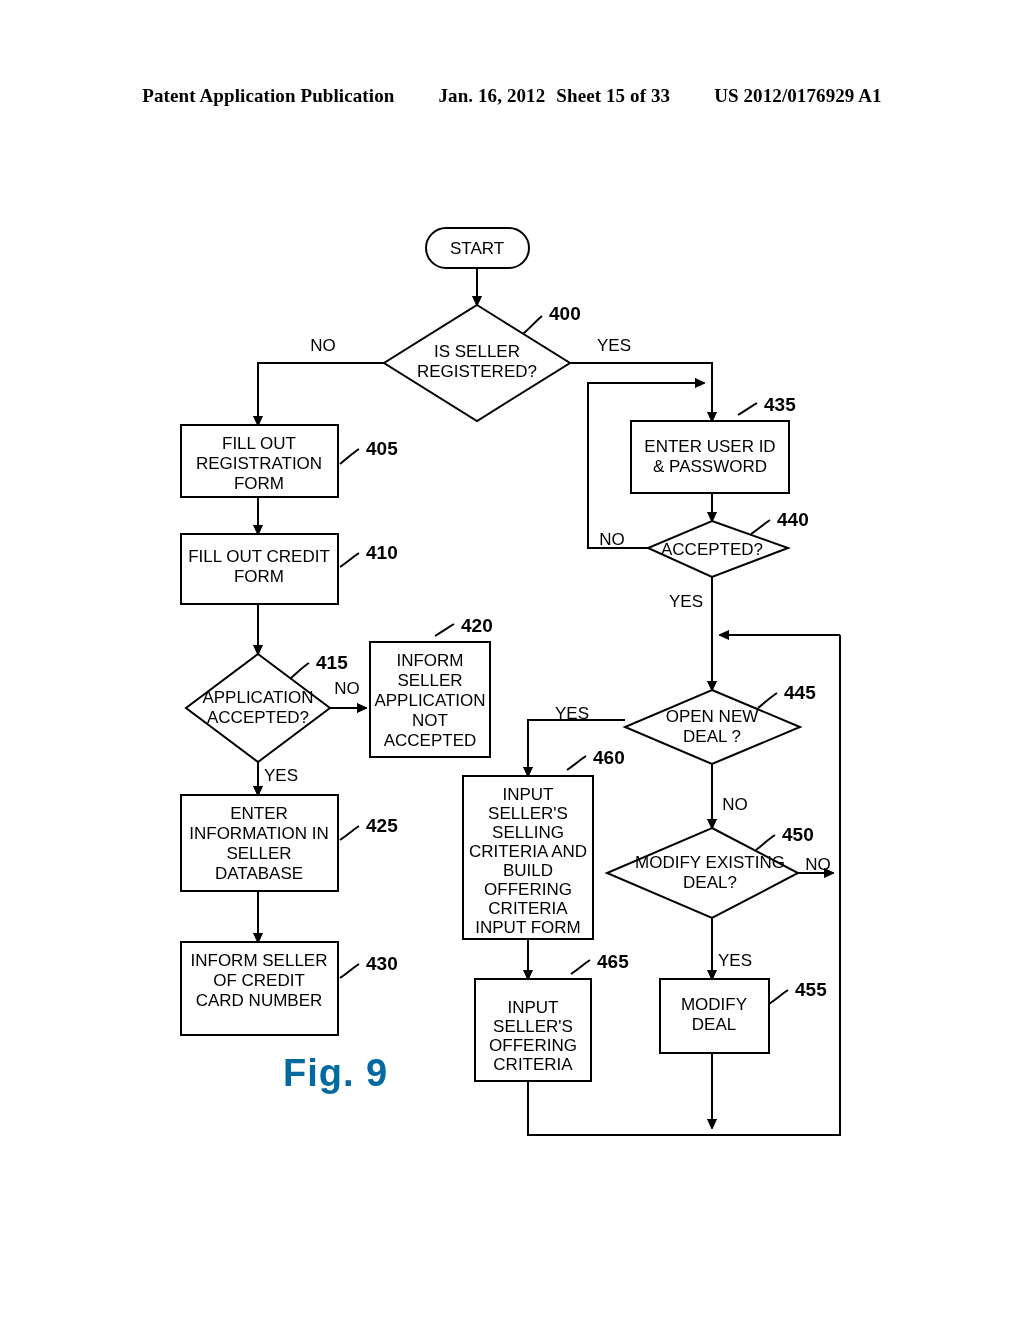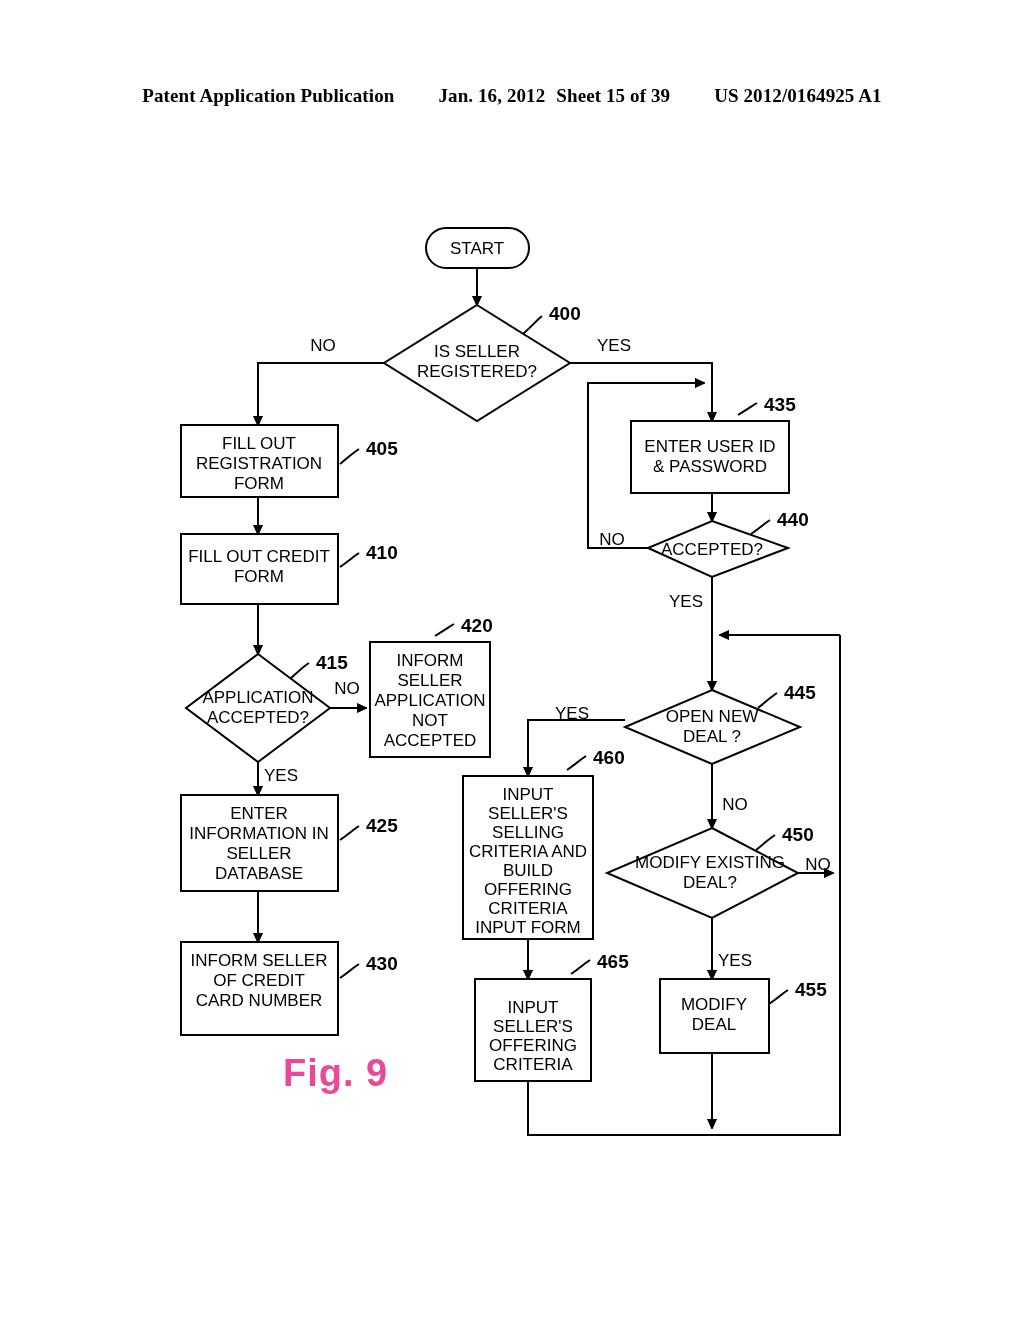--- a/index.html
+++ b/index.html
@@ -57,36 +57,36 @@
   .line { stroke: #000000; stroke-width: 2; fill: none; }
   .leader { stroke: #000000; stroke-width: 2; fill: none; }
   .fig-label {
     position: absolute;
     left: 283px;
     top: 1052px;
     font-family: "Liberation Sans", sans-serif;
     font-weight: bold;
     font-size: 38px;
     letter-spacing: 1px;
-    color: #ec4899;
+    color: #0369a1;
   }
 </style>
 </head>
 <body>
 
 <div class="page">
 
   <div class="pub-header">
     <span class="seg">Patent Application Publication</span>
     <span class="gap-xl"></span>
     <span class="seg">Jan. 16, 2012</span>
     <span class="gap-sm"></span>
-    <span class="seg">Sheet 15 of 39</span>
+    <span class="seg">Sheet 15 of 33</span>
     <span class="gap-xl"></span>
-    <span class="seg">US 2012/0164925 A1</span>
+    <span class="seg">US 2012/0176929 A1</span>
   </div>
 
   <svg class="flow" viewBox="0 0 1024 1320">
     <defs>
       <marker id="arrow" markerWidth="12" markerHeight="12" refX="9" refY="5" orient="auto" markerUnits="userSpaceOnUse">
         <path d="M0,0.5 L10,5 L0,9.5 z" fill="#000" stroke="#000" stroke-width="1"></path>
       </marker>
     </defs>
 
     <g>

